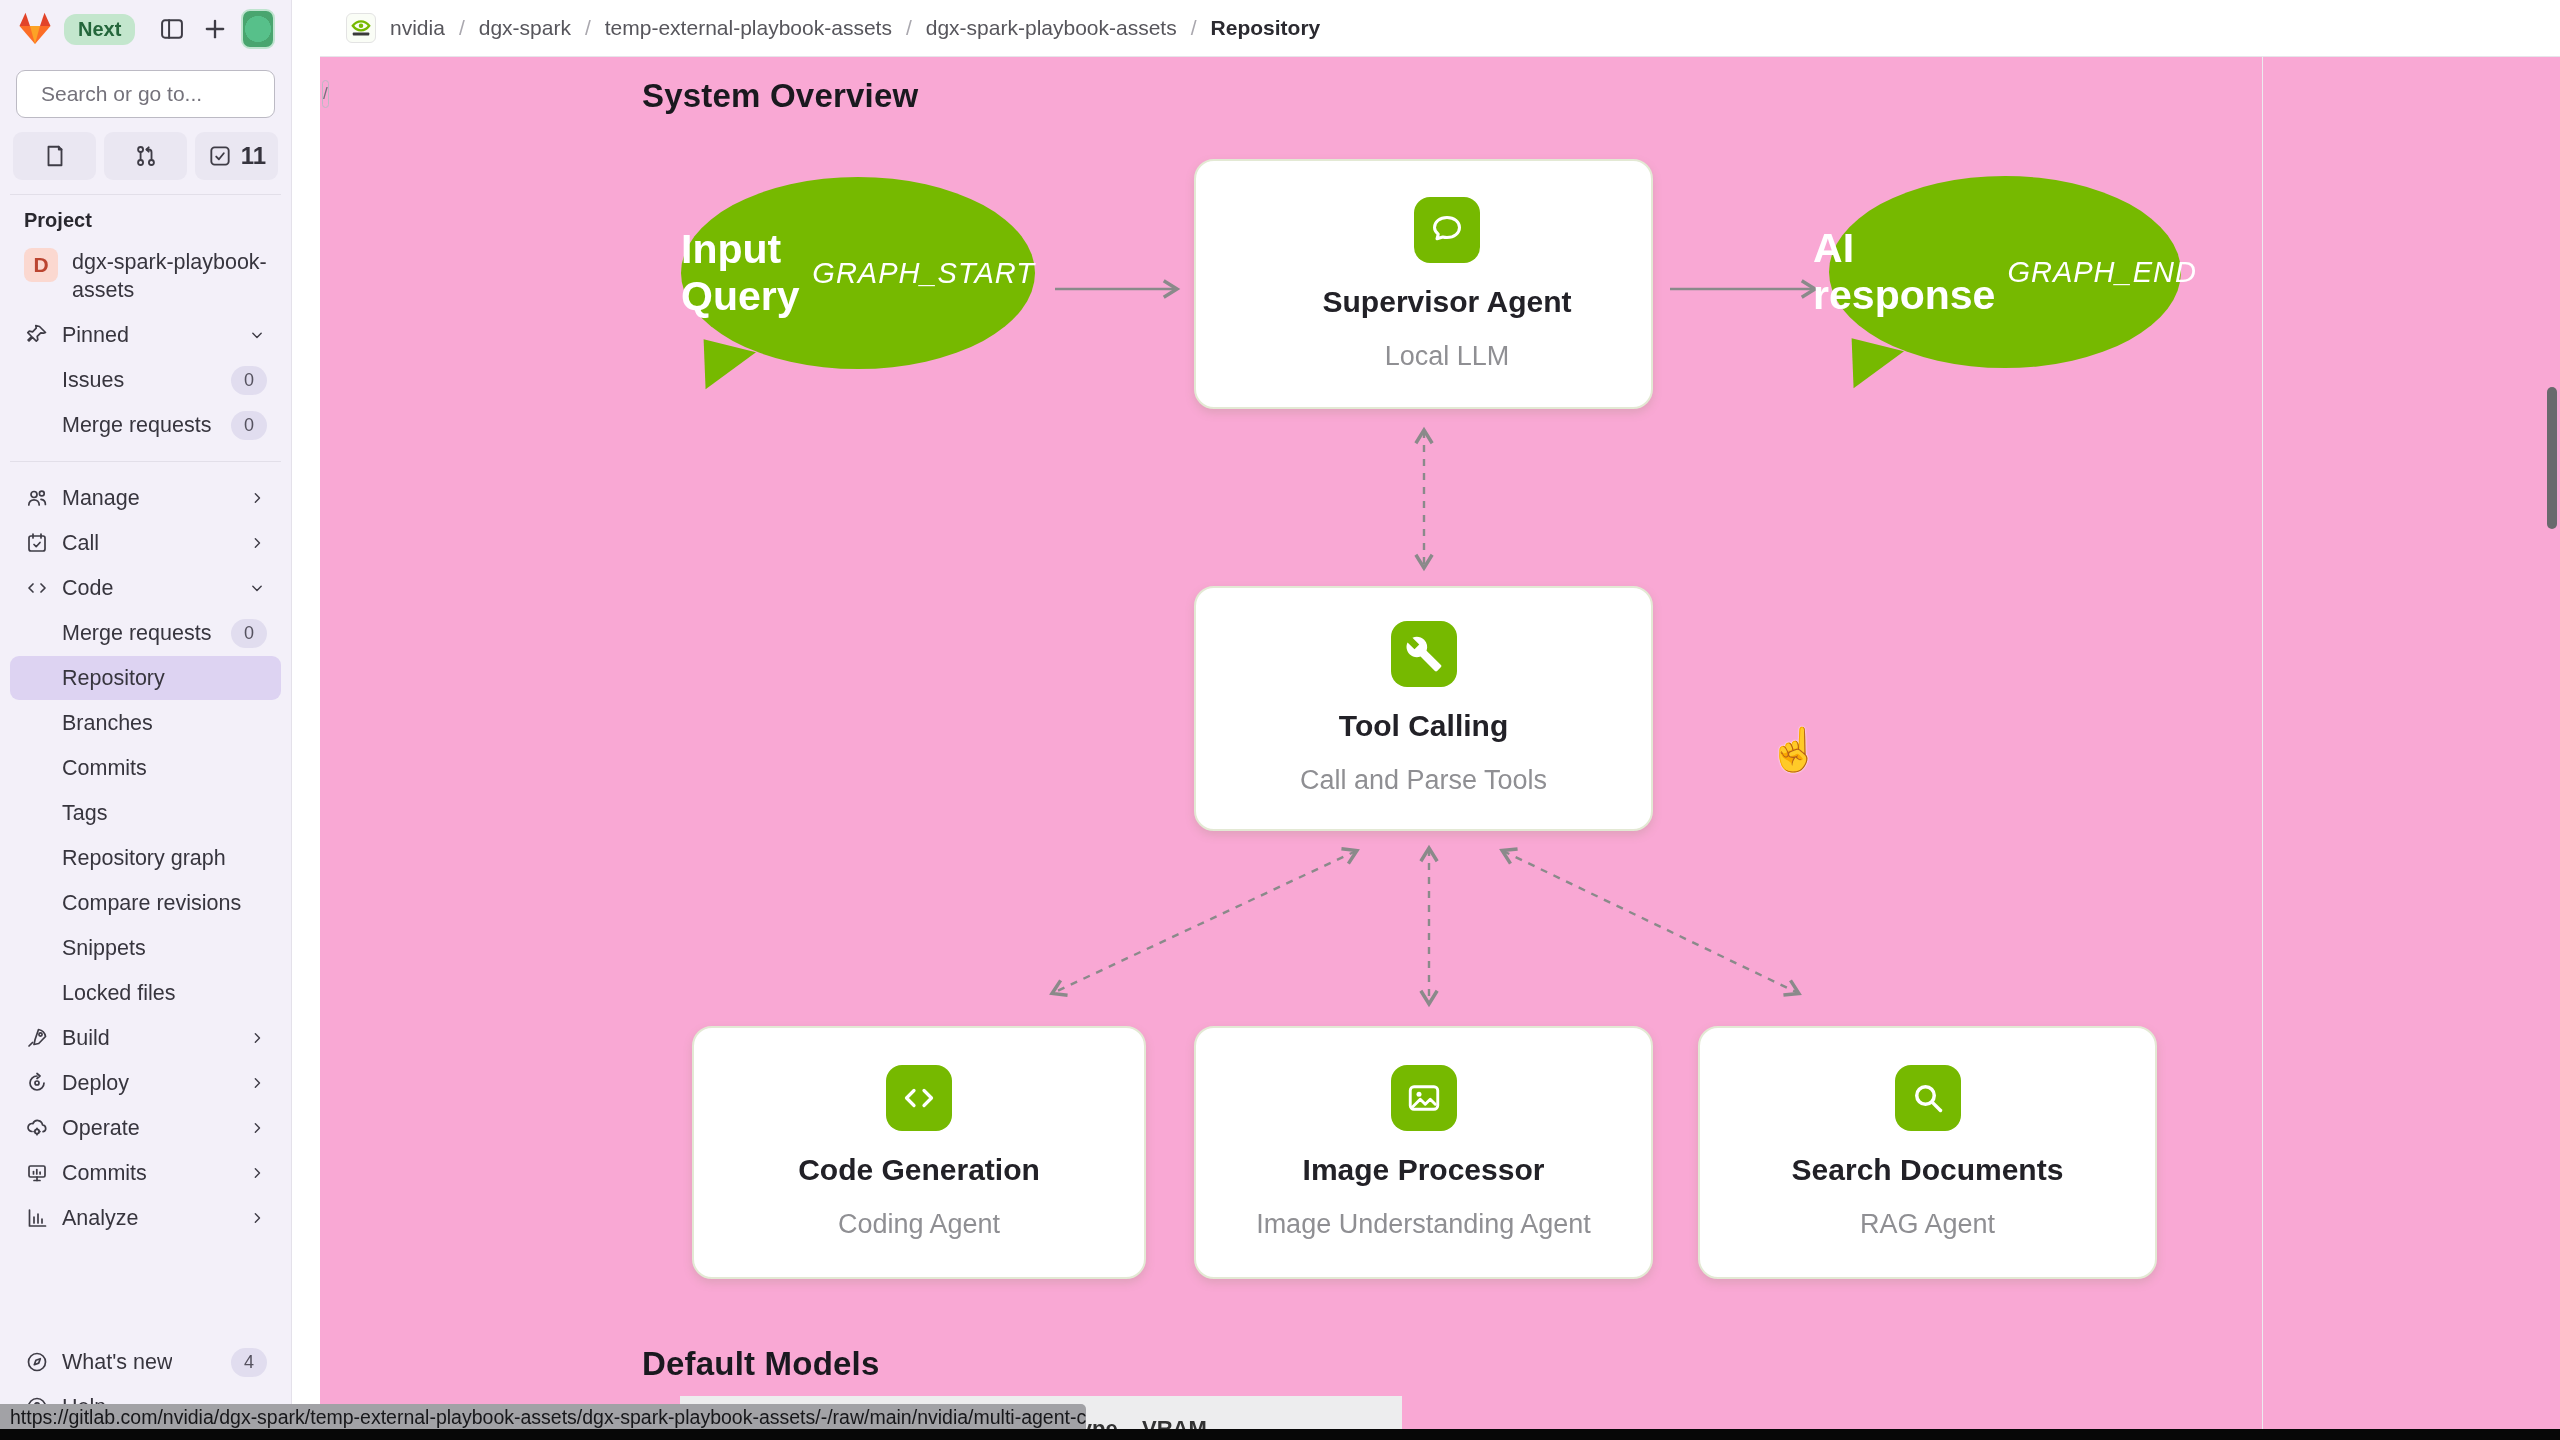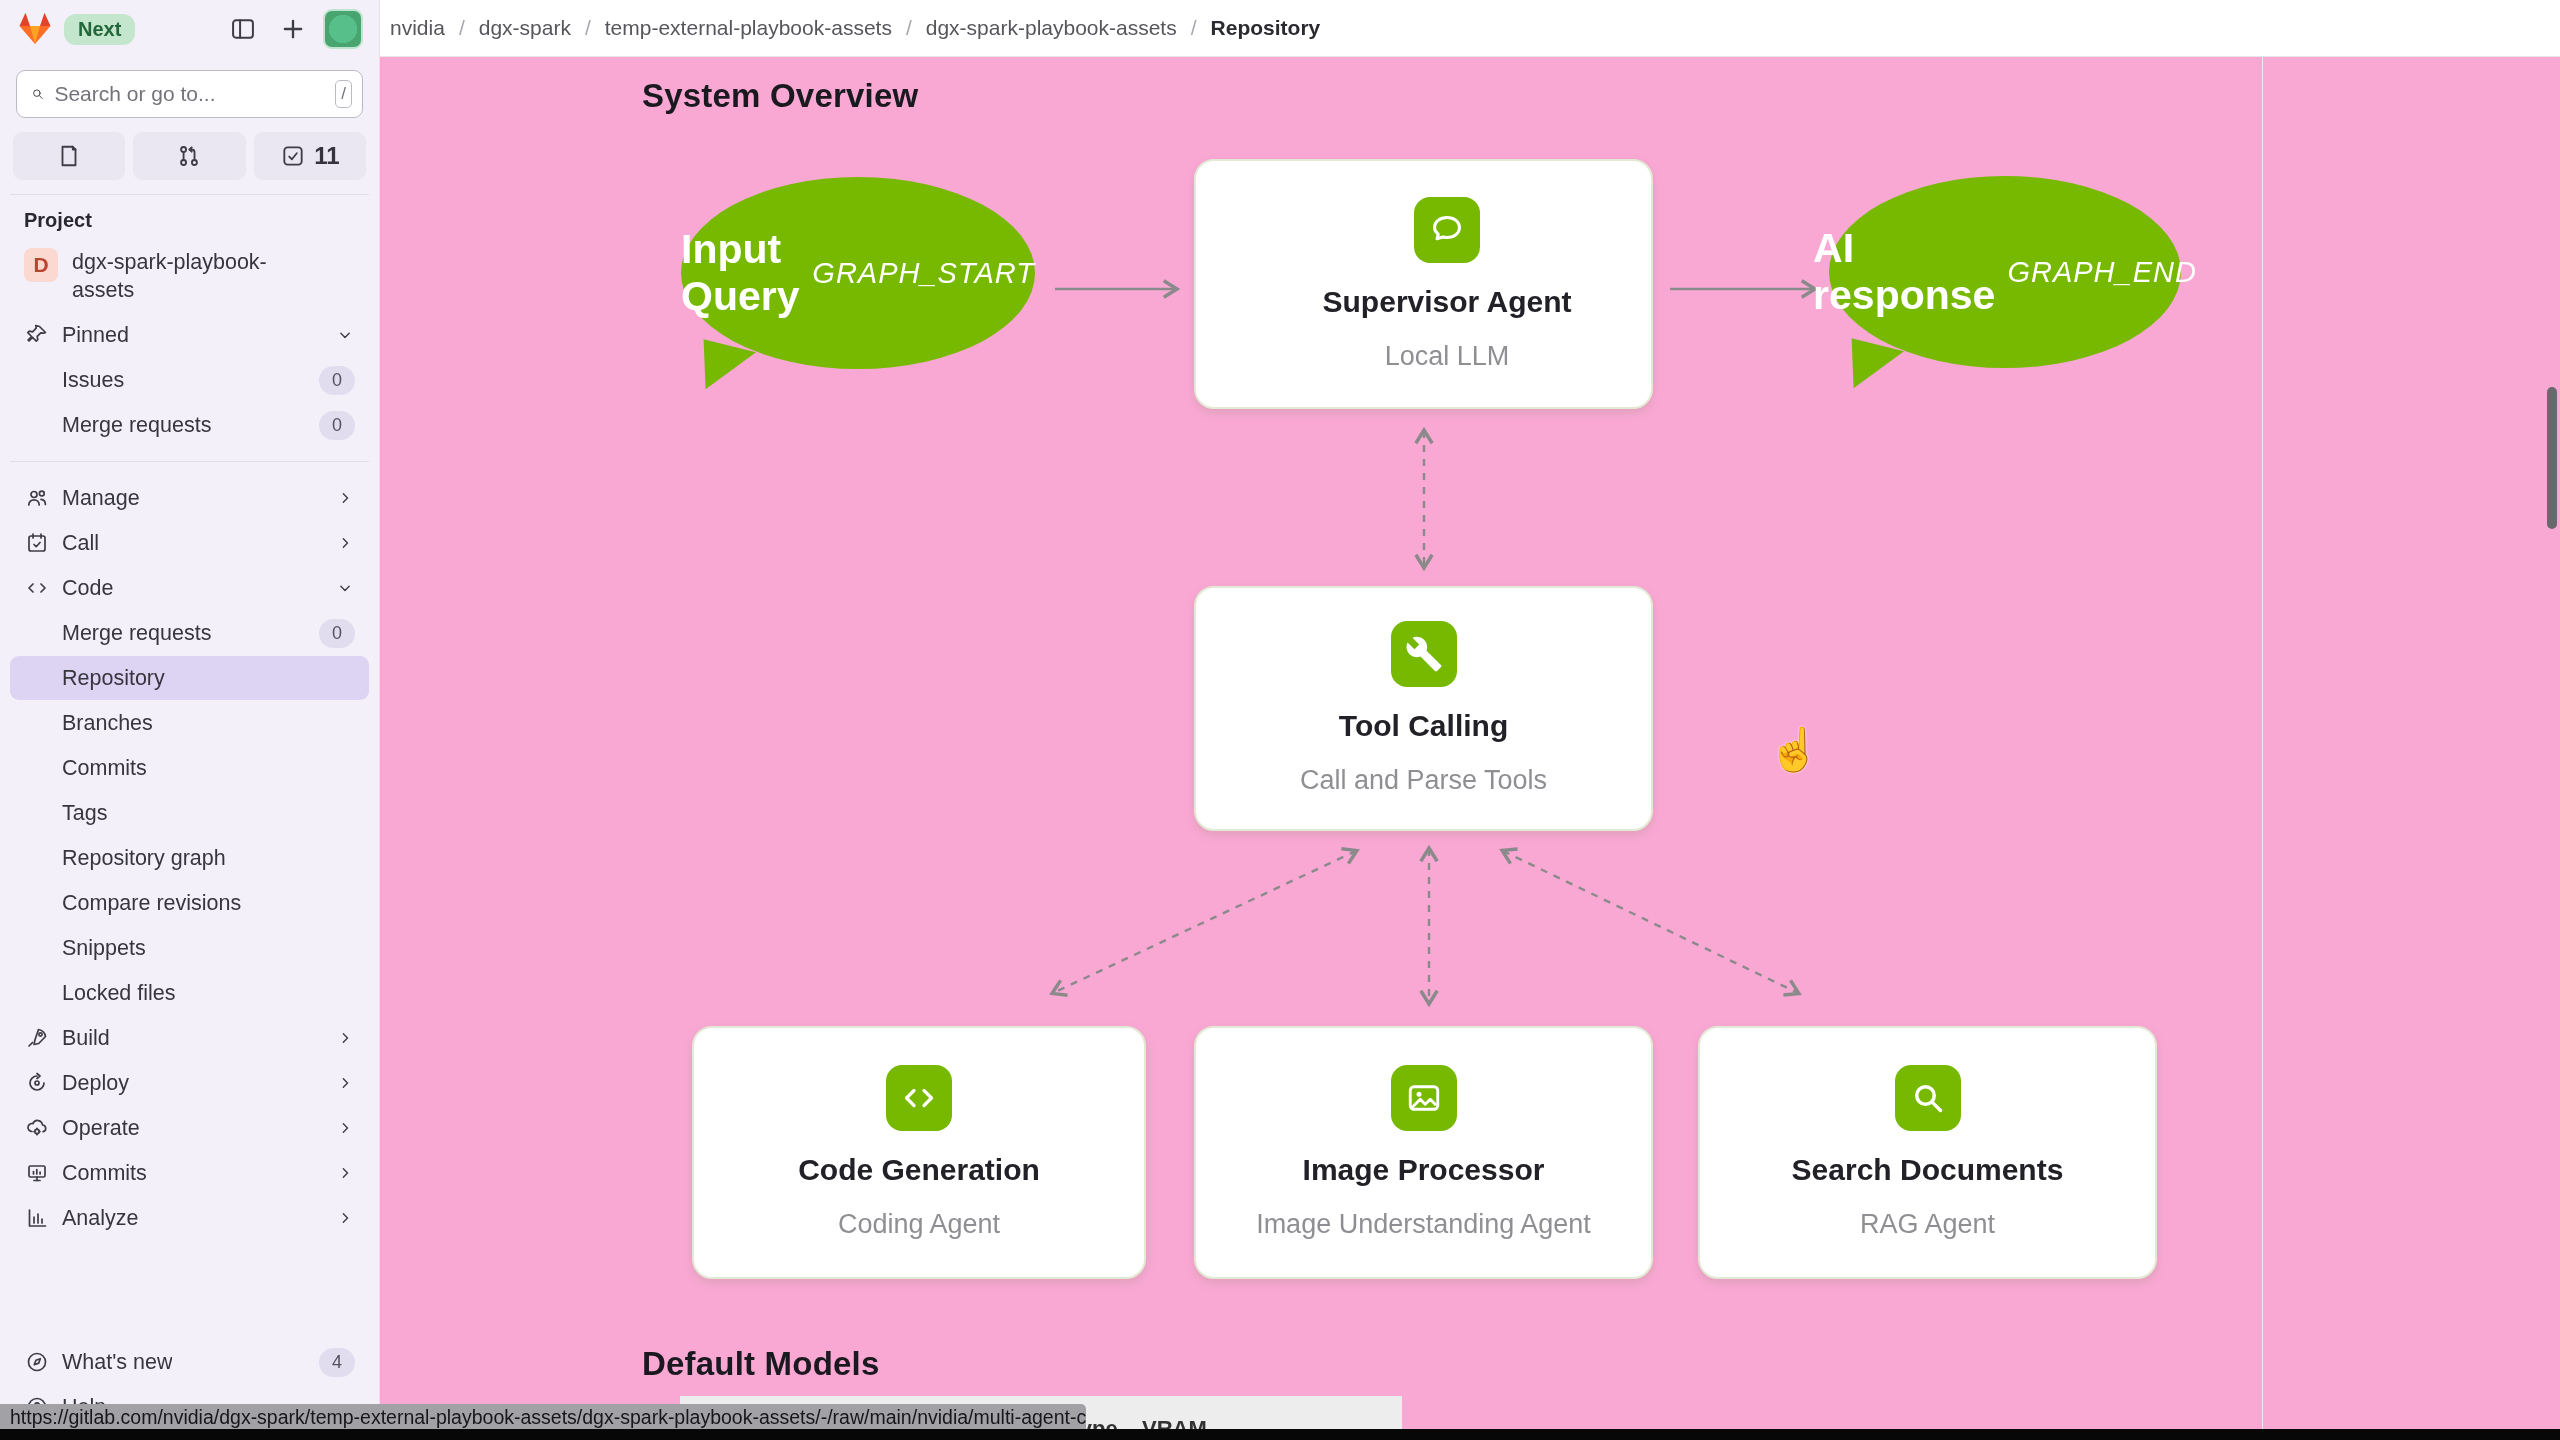--- a/index.html
+++ b/index.html
@@ -1,20 +1,20 @@
 <!DOCTYPE html>
 <html><head>
 <meta charset="utf-8">
 <style>
   * { margin:0; padding:0; box-sizing:border-box; }
   html,body { width:2560px; height:1440px; overflow:hidden; background:#fff;
     font-family:"Liberation Sans", sans-serif; }
 
   
-  .sidebar { position:absolute; left:0; top:0; width:380px; height:1440px;
+  .sidebar { position:absolute; left:0; top:0; width:292px; height:1440px;
     background:#f3f0f9; border-right:1px solid #e4e1ea; z-index:5; }
   .sb-top { height:58px; display:flex; align-items:center; padding:0 16px; gap:10px; }
   .next-pill { background:#c3e6cd; color:#24663b; font-size:20px; font-weight:bold;
     padding:4px 14px; border-radius:12px; }
   .sb-top .spacer { flex:1; }
   .icon-btn { width:40px; height:40px; display:flex; align-items:center; justify-content:center;
     border-radius:8px; cursor:pointer; }
   .avatar-sq { width:40px; height:40px; border-radius:9px; background:#4fae77;
     background:radial-gradient(circle at 50% 50%, #57c08a 0 55%, #49a56f 56%); border:2px solid #bfe4cf; }
   .searchbar { margin:12px 16px 0; height:48px; background:#fff; border:1px solid #bcbac4;

